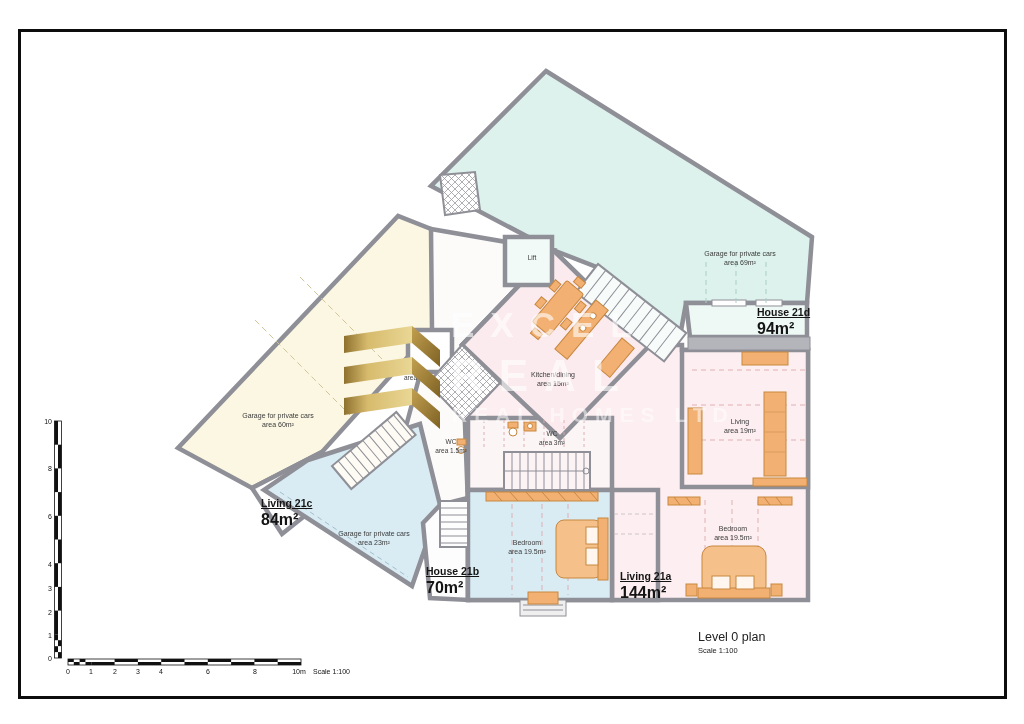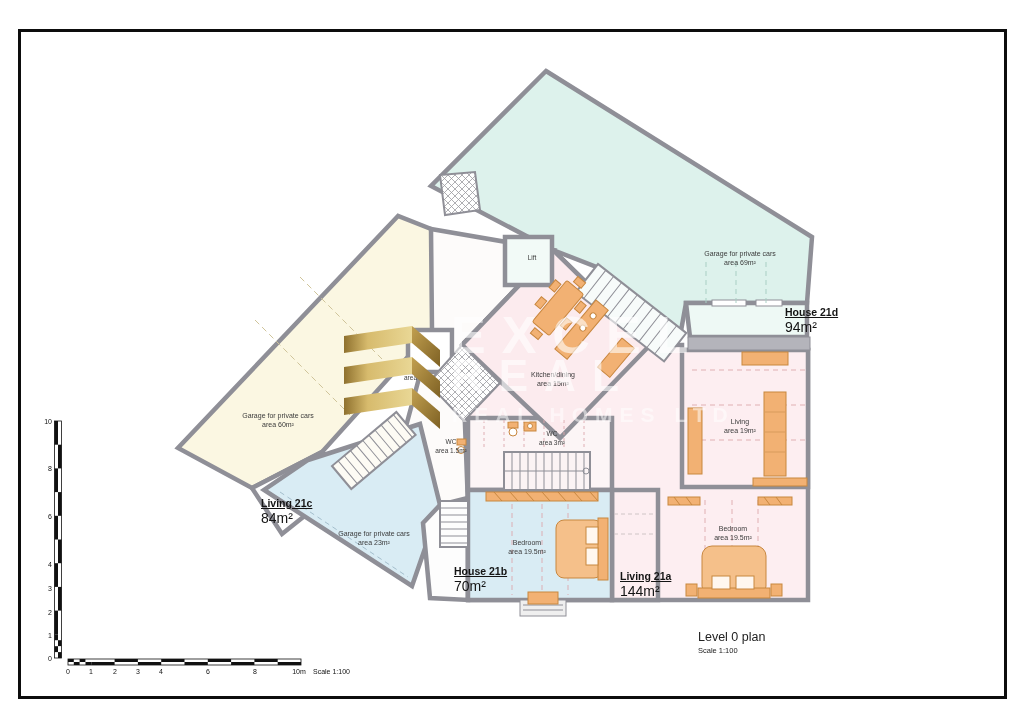--- a/index.html
+++ b/index.html
@@ -7,30 +7,30 @@
         font-family:"Liberation Sans",sans-serif;}
   .frame{position:absolute;left:18px;top:29px;width:983px;height:664px;
          border:3px solid #0d0d0d;background:transparent;}
   svg.plan{position:absolute;left:0;top:0;}
   svg.logo{position:absolute;left:340px;top:320px;}
   .lbl{position:absolute;transform:translate(-50%,-50%);text-align:center;
        font-size:7px;color:#3a3a3a;white-space:pre-line;line-height:1.35;}
   .lbl.tiny{font-size:6.5px;}
   .house{position:absolute;color:#141414;line-height:1.2;}
   .house .t{display:block;font-size:10.5px;font-weight:700;text-decoration:underline;}
-  .house .a{display:block;font-size:14px;font-weight:400;}
+  .house .a{display:block;font-size:16px;font-weight:700;}
   .tick{position:absolute;font-size:7px;color:#111;}
   .tick.v{transform:translate(-100%,-50%);}
   .tick.h{transform:translate(-50%,0);}
   .scalenote{position:absolute;font-size:7px;color:#111;}
   .titleblock{position:absolute;left:698px;top:630px;color:#222;}
   .titleblock .big{display:block;font-size:12.5px;}
   .titleblock .small{display:block;font-size:7.5px;margin-top:2px;}
   .wm{position:absolute;color:rgba(255,255,255,0.60);font-weight:700;pointer-events:none;}
-  .wm.b1{left:451px;top:305px;font-size:52px;letter-spacing:16px;}
+  .wm.b1{left:451px;top:305px;font-size:35px;letter-spacing:16px;}
   .wm.b2{left:451px;top:351px;font-size:44px;letter-spacing:16px;}
   .wm.b3{left:452px;top:403px;font-size:21px;letter-spacing:7px;font-weight:600;color:rgba(255,255,255,0.52);}
 </style>
 </head>
 <body>
 
 <div class="page">
 
   <div class="frame"></div>
 
@@ -242,29 +242,29 @@
 area 15m²</div>
     <div class="lbl tiny" style="left:552px;top:439px;">WC
 area 3m²</div>
     <div class="lbl tiny" style="left:451px;top:447px;">WC
 area 1.5m²</div>
     <div class="lbl tiny" style="left:417px;top:374px;">WC
 area 2m²</div>
     <div class="lbl tiny" style="left:532px;top:258px;">Lift</div>
     <div class="lbl tiny" style="left:429px;top:349px;">Lift</div>
 
-    <div class="house" style="left:757px;top:306px;margin-left:28px;">
+    <div class="house" style="left:757px;top:306px;">
       <span class="t">House 21d</span>
       <span class="a">94m²</span>
     </div>
     <div class="house" style="left:261px;top:497px;">
       <span class="t">Living 21c</span>
       <span class="a">84m²</span>
     </div>
-    <div class="house" style="left:426px;top:565px;margin-left:28px;">
+    <div class="house" style="left:426px;top:565px;">
       <span class="t">House 21b</span>
       <span class="a">70m²</span>
     </div>
     <div class="house" style="left:620px;top:570px;">
       <span class="t">Living 21a</span>
       <span class="a">144m²</span>
     </div>
 
     <span class="tick v" style="left:52px;top:421px;">10</span>
     <span class="tick v" style="left:52px;top:468px;">8</span>

